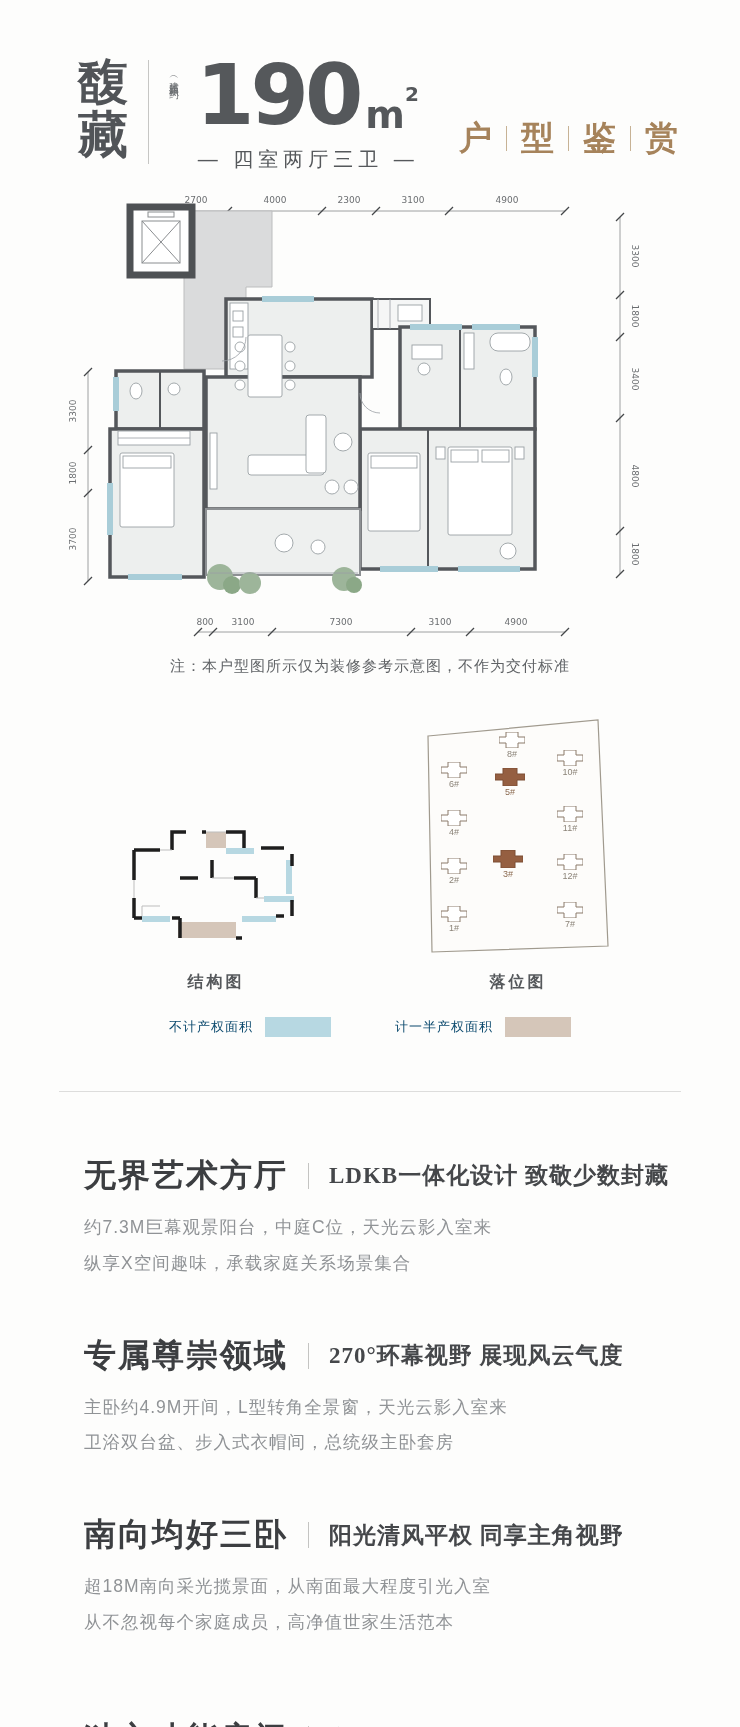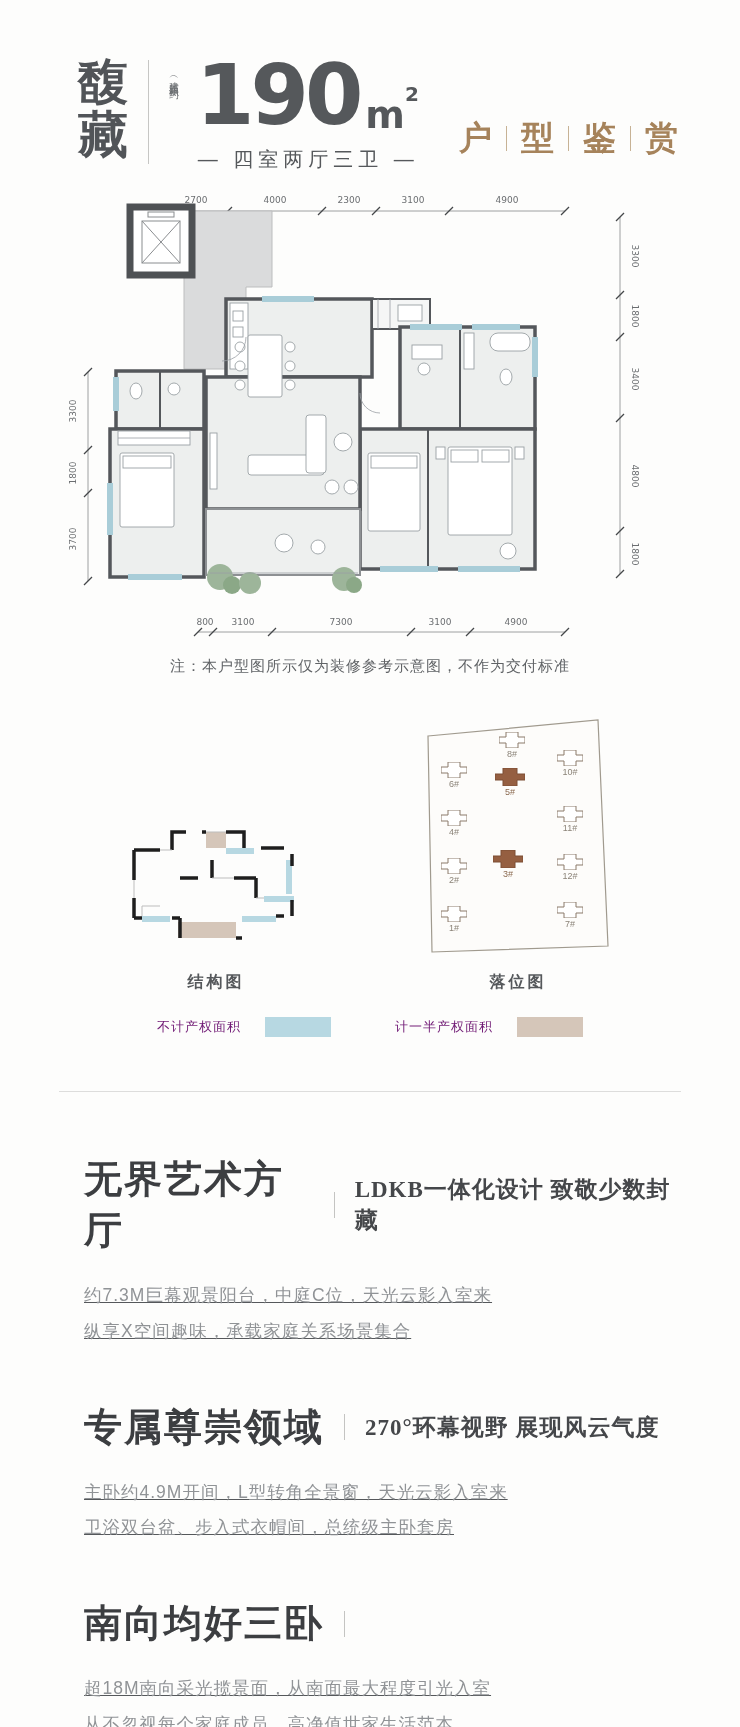--- a/index.html
+++ b/index.html
@@ -39,37 +39,37 @@
   .minis{display:flex;justify-content:center;align-items:flex-end;gap:96px;margin-top:34px;}
   .mini{display:flex;flex-direction:column;align-items:center;}
   .mini-label{margin-top:14px;font-size:16px;letter-spacing:3px;color:#55585b;font-weight:bold;}
   .posmap{position:relative;width:212px;height:248px;}
   .bldg{position:absolute;width:40px;text-align:center;}
   .bldg svg{display:block;margin:0 auto;}
   .bldg .blabel{font-size:9px;color:#8b8378;margin-top:1px;}
   .bldg.hl .blabel{color:#8b6a50;}
   
   .legend{display:flex;justify-content:center;gap:64px;margin-top:24px;align-items:center;}
-  .leg-item{display:flex;align-items:center;gap:24px;font-size:13px;color:#701a75;letter-spacing:1px;}
+  .leg-item{display:flex;align-items:center;gap:12px;font-size:13px;color:#0c4a6e;letter-spacing:1px;}
   .swatch{width:66px;height:20px;display:inline-block;}
   .swatch.blue{background:#b7d8e2;}
   .swatch.tan{background:#d5c6b9;}
   
   .maindivider{width:622px;margin:54px auto 0 auto;border-top:1px solid #dddddc;}
   .sections{padding:0 60px 0 84px;}
   .sec{margin-top:52px;}
   .sec:first-child{margin-top:62px;}
   .sec.gap{margin-top:76px;}
   .sec-head{display:flex;align-items:center;}
-  .sec-title{font-family:"Liberation Serif","DejaVu Serif",serif;font-weight:700;font-size:38px;
+  .sec-title{font-family:"Liberation Serif","DejaVu Serif",serif;font-weight:700;font-size:32px;
              color:#3c3e41;letter-spacing:2px;}
   .sec-div{width:1px;height:26px;background:#c4c4c2;margin:0 20px;}
   .sec-sub{font-family:"Liberation Serif","DejaVu Serif",serif;font-weight:600;font-size:23px;
            color:#45474a;letter-spacing:1px;}
-  .sec-body{margin-top:22px;text-decoration:underline;}
+  .sec-body{margin-top:12px;}
   .sec-body p{margin:0;font-size:17.5px;color:#909396;line-height:2.05;letter-spacing:1px;}
 </style>
 </head>
 <body>
 
 <div class="header">
   <div class="brand">
     <span>馥</span>
     <span>藏</span>
   </div>
@@ -395,20 +395,21 @@
     <div class="sec-body">
       <p>主卧约4.9M开间，L型转角全景窗，天光云影入室来</p>
       <p>卫浴双台盆、步入式衣帽间，总统级主卧套房</p>
     </div>
   </div>
 
   <div class="sec">
     <div class="sec-head">
       <span class="sec-title">南向均好三卧</span>
       <span class="sec-div"></span>
+      <span class="sec-sub">阳光清风平权 同享主角视野</span>
     </div>
     <div class="sec-body">
       <p>超18M南向采光揽景面，从南面最大程度引光入室</p>
       <p>从不忽视每个家庭成员，高净值世家生活范本</p>
     </div>
   </div>
 
   <div class="sec gap">
     <div class="sec-head">
       <span class="sec-title">独立功能房间</span>

